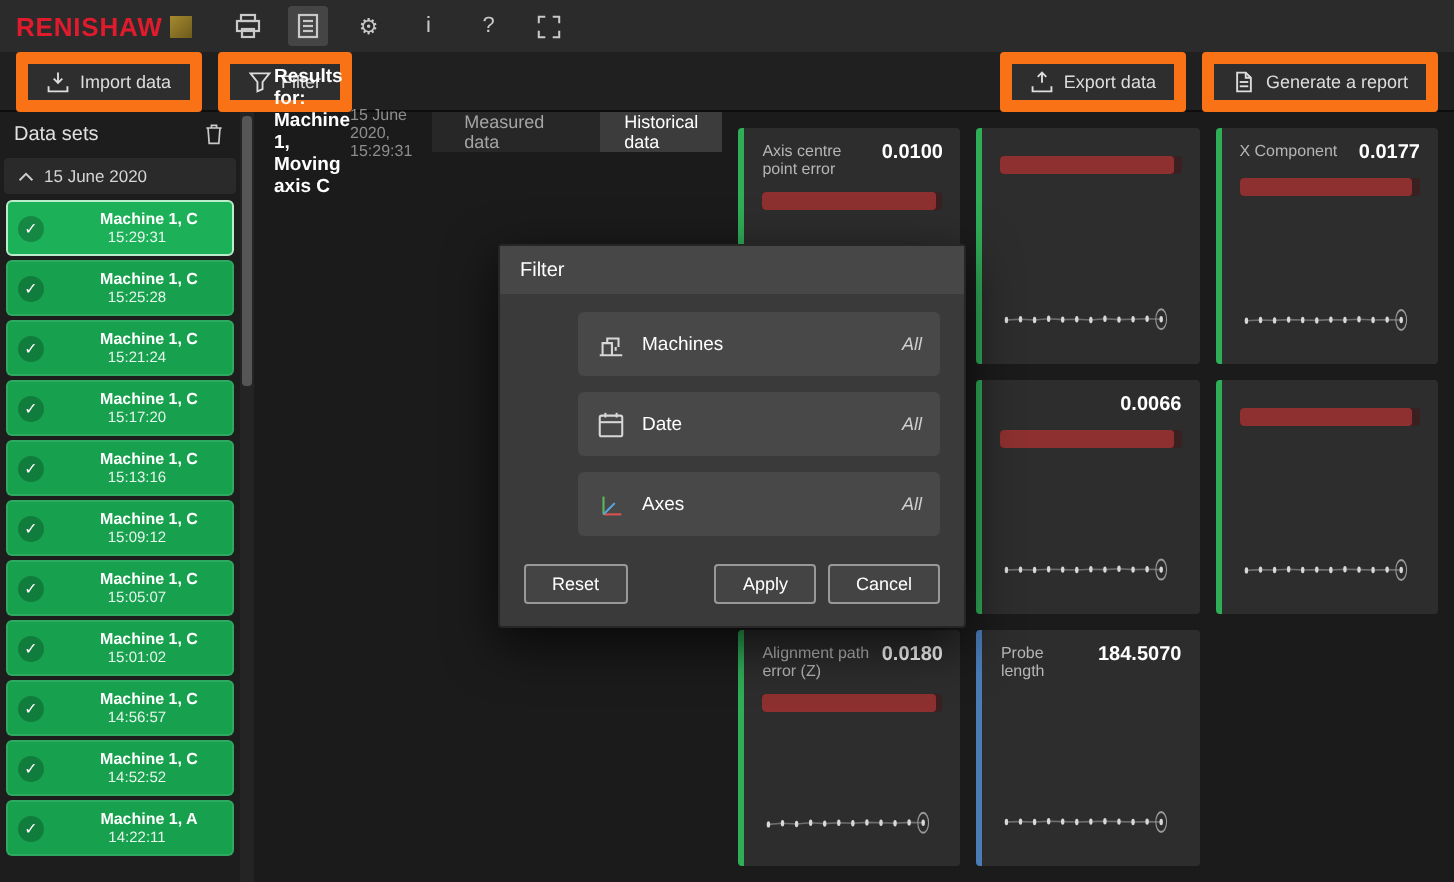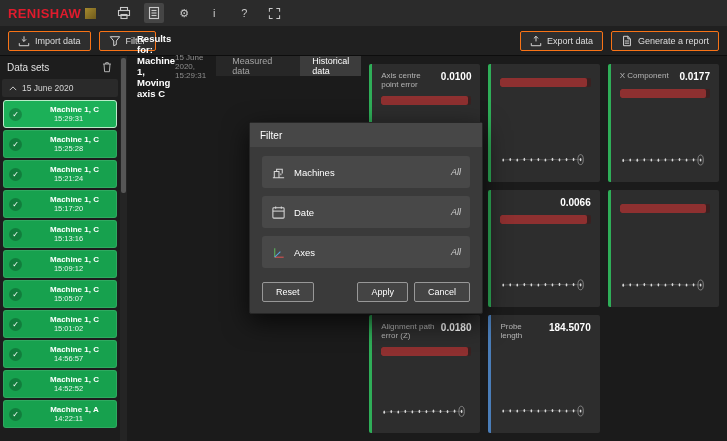--- a/index.html
+++ b/index.html
@@ -13,21 +13,21 @@
   .logo-mark { width:11px; height:11px; background:linear-gradient(135deg,#a58a2e,#6e5a1c); display:inline-block; }
   .top-icons { display:flex; align-items:center; gap:10px; margin-left:18px; }
   .tbi { width:20px; height:20px; display:flex; align-items:center; justify-content:center;
          border-radius:2px; color:#c9c9c9; font-size:11px; cursor:pointer; }
   .tbi.active { background:#454545; }
   .tbi svg { stroke:#c9c9c9; fill:none; stroke-width:1.1; }
 
   
   .toolbar { height:30px; background:#202020; display:flex; align-items:center; gap:8px;
              padding:0 8px; box-sizing:border-box; border-bottom:1px solid #0d0d0d; }
-  .tb-btn { display:flex; align-items:center; gap:5px; background:#2e2e2e; border:1px solid #f97316;
+  .tb-btn { display:flex; align-items:center; gap:5px; background:#2e2e2e; border:6px solid #f97316;
             color:#ddd; font-size:9px; padding:3px 9px; border-radius:2px; font-family:inherit; cursor:pointer; }
   .tb-btn svg { stroke:#ddd; fill:none; stroke-width:1.1; }
   .flex-spacer { flex:1; }
 
   
   .content { display:flex; height:385px; }
 
   .sidebar { width:120px; background:#1d1d1d; display:flex; flex-direction:column; box-sizing:border-box; }
   .sb-header { height:22px; flex:0 0 22px; display:flex; align-items:center; justify-content:space-between;
                padding:0 7px; font-size:10px; color:#e0e0e0; }
@@ -67,21 +67,21 @@
   .card-bar-fill { height:100%; background:#8e3030; border-radius:2px; }
   .card-spark { margin-top:auto; width:100%; height:30px; display:block; }
 
   
   .modal { position:absolute; left:249px; top:122px; width:232px; background:#3a3a3a; z-index:10;
            border:1px solid #262626; border-radius:2px; box-shadow:0 8px 26px rgba(0,0,0,0.7); }
   .modal-title { height:24px; background:#474747; display:flex; align-items:center; padding:0 10px;
                  font-size:10px; color:#fff; }
   .modal-body { padding:9px 12px 2px; }
   .m-row { height:32px; background:#484848; border-radius:3px; display:flex; align-items:center; gap:8px;
-           padding:0 9px; margin-bottom:8px; cursor:pointer; }
+           padding:0 9px; margin-bottom:8px; cursor:pointer;margin-left:27px; }
   .m-row svg { flex:0 0 15px; stroke:#d8d8d8; fill:none; stroke-width:1.1; }
   .m-label { font-size:9.5px; color:#fff; }
   .m-value { margin-left:auto; font-size:9px; font-style:italic; color:#cfcfcf; }
   .modal-footer { display:flex; gap:6px; padding:4px 12px 11px; }
   .m-btn { background:#444; border:1px solid #989898; color:#fff; font-size:9px; padding:4px 13px;
            border-radius:2px; font-family:inherit; cursor:pointer; }
 </style>
 </head>
 <body>
 

